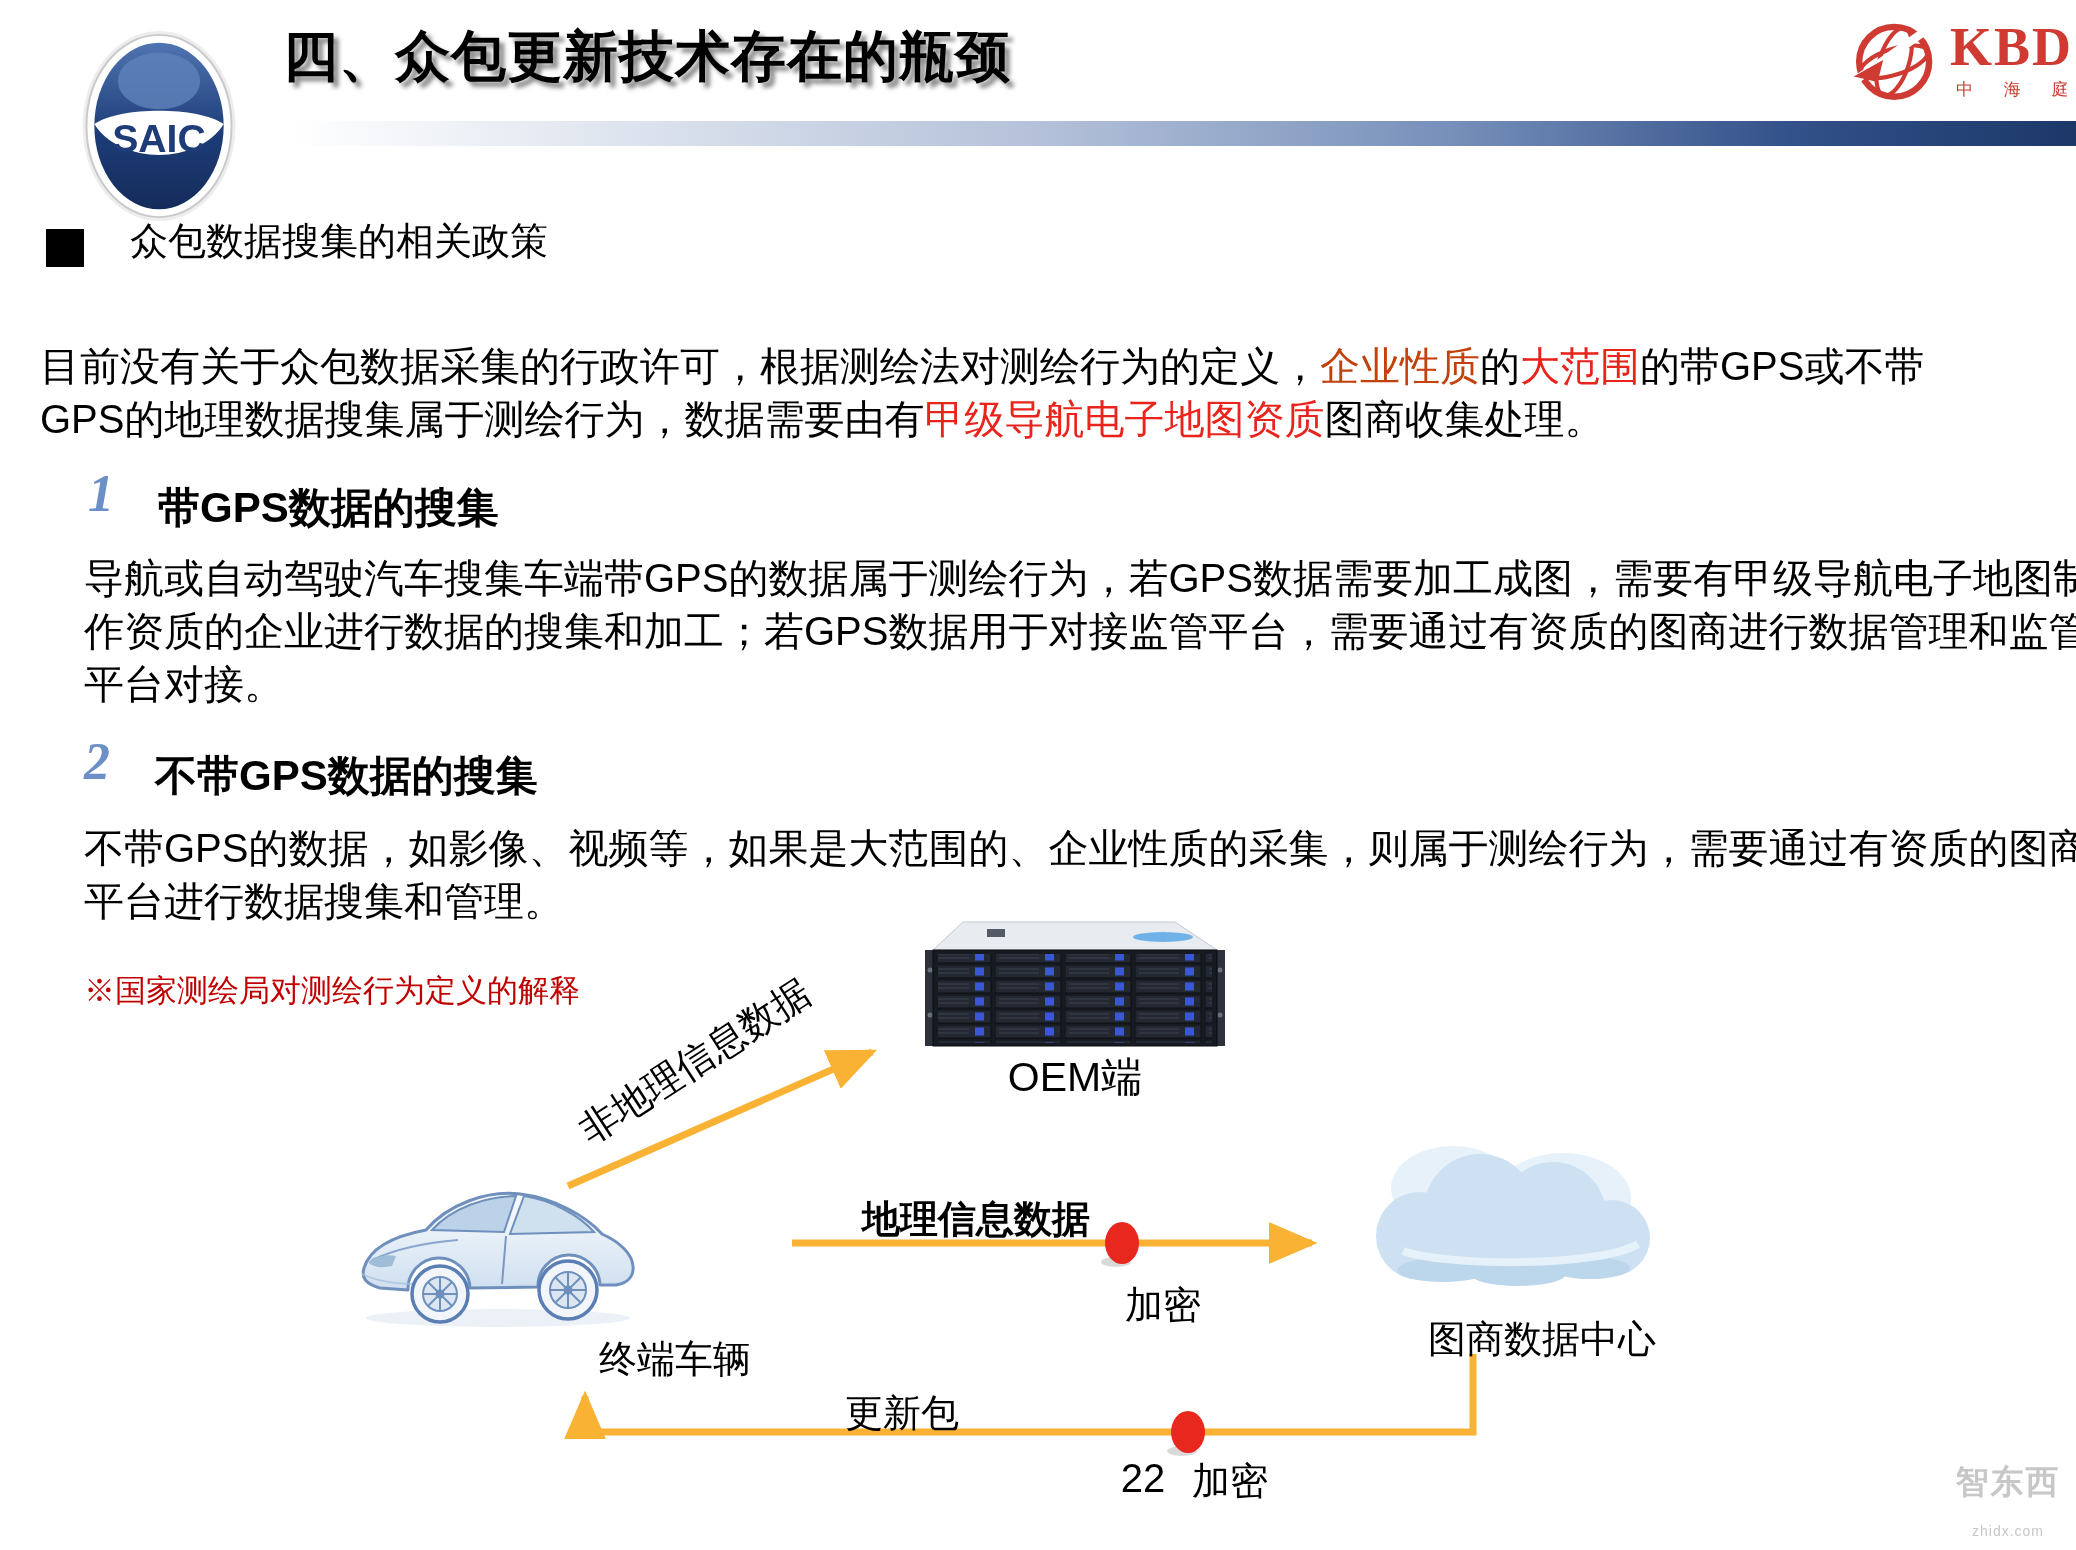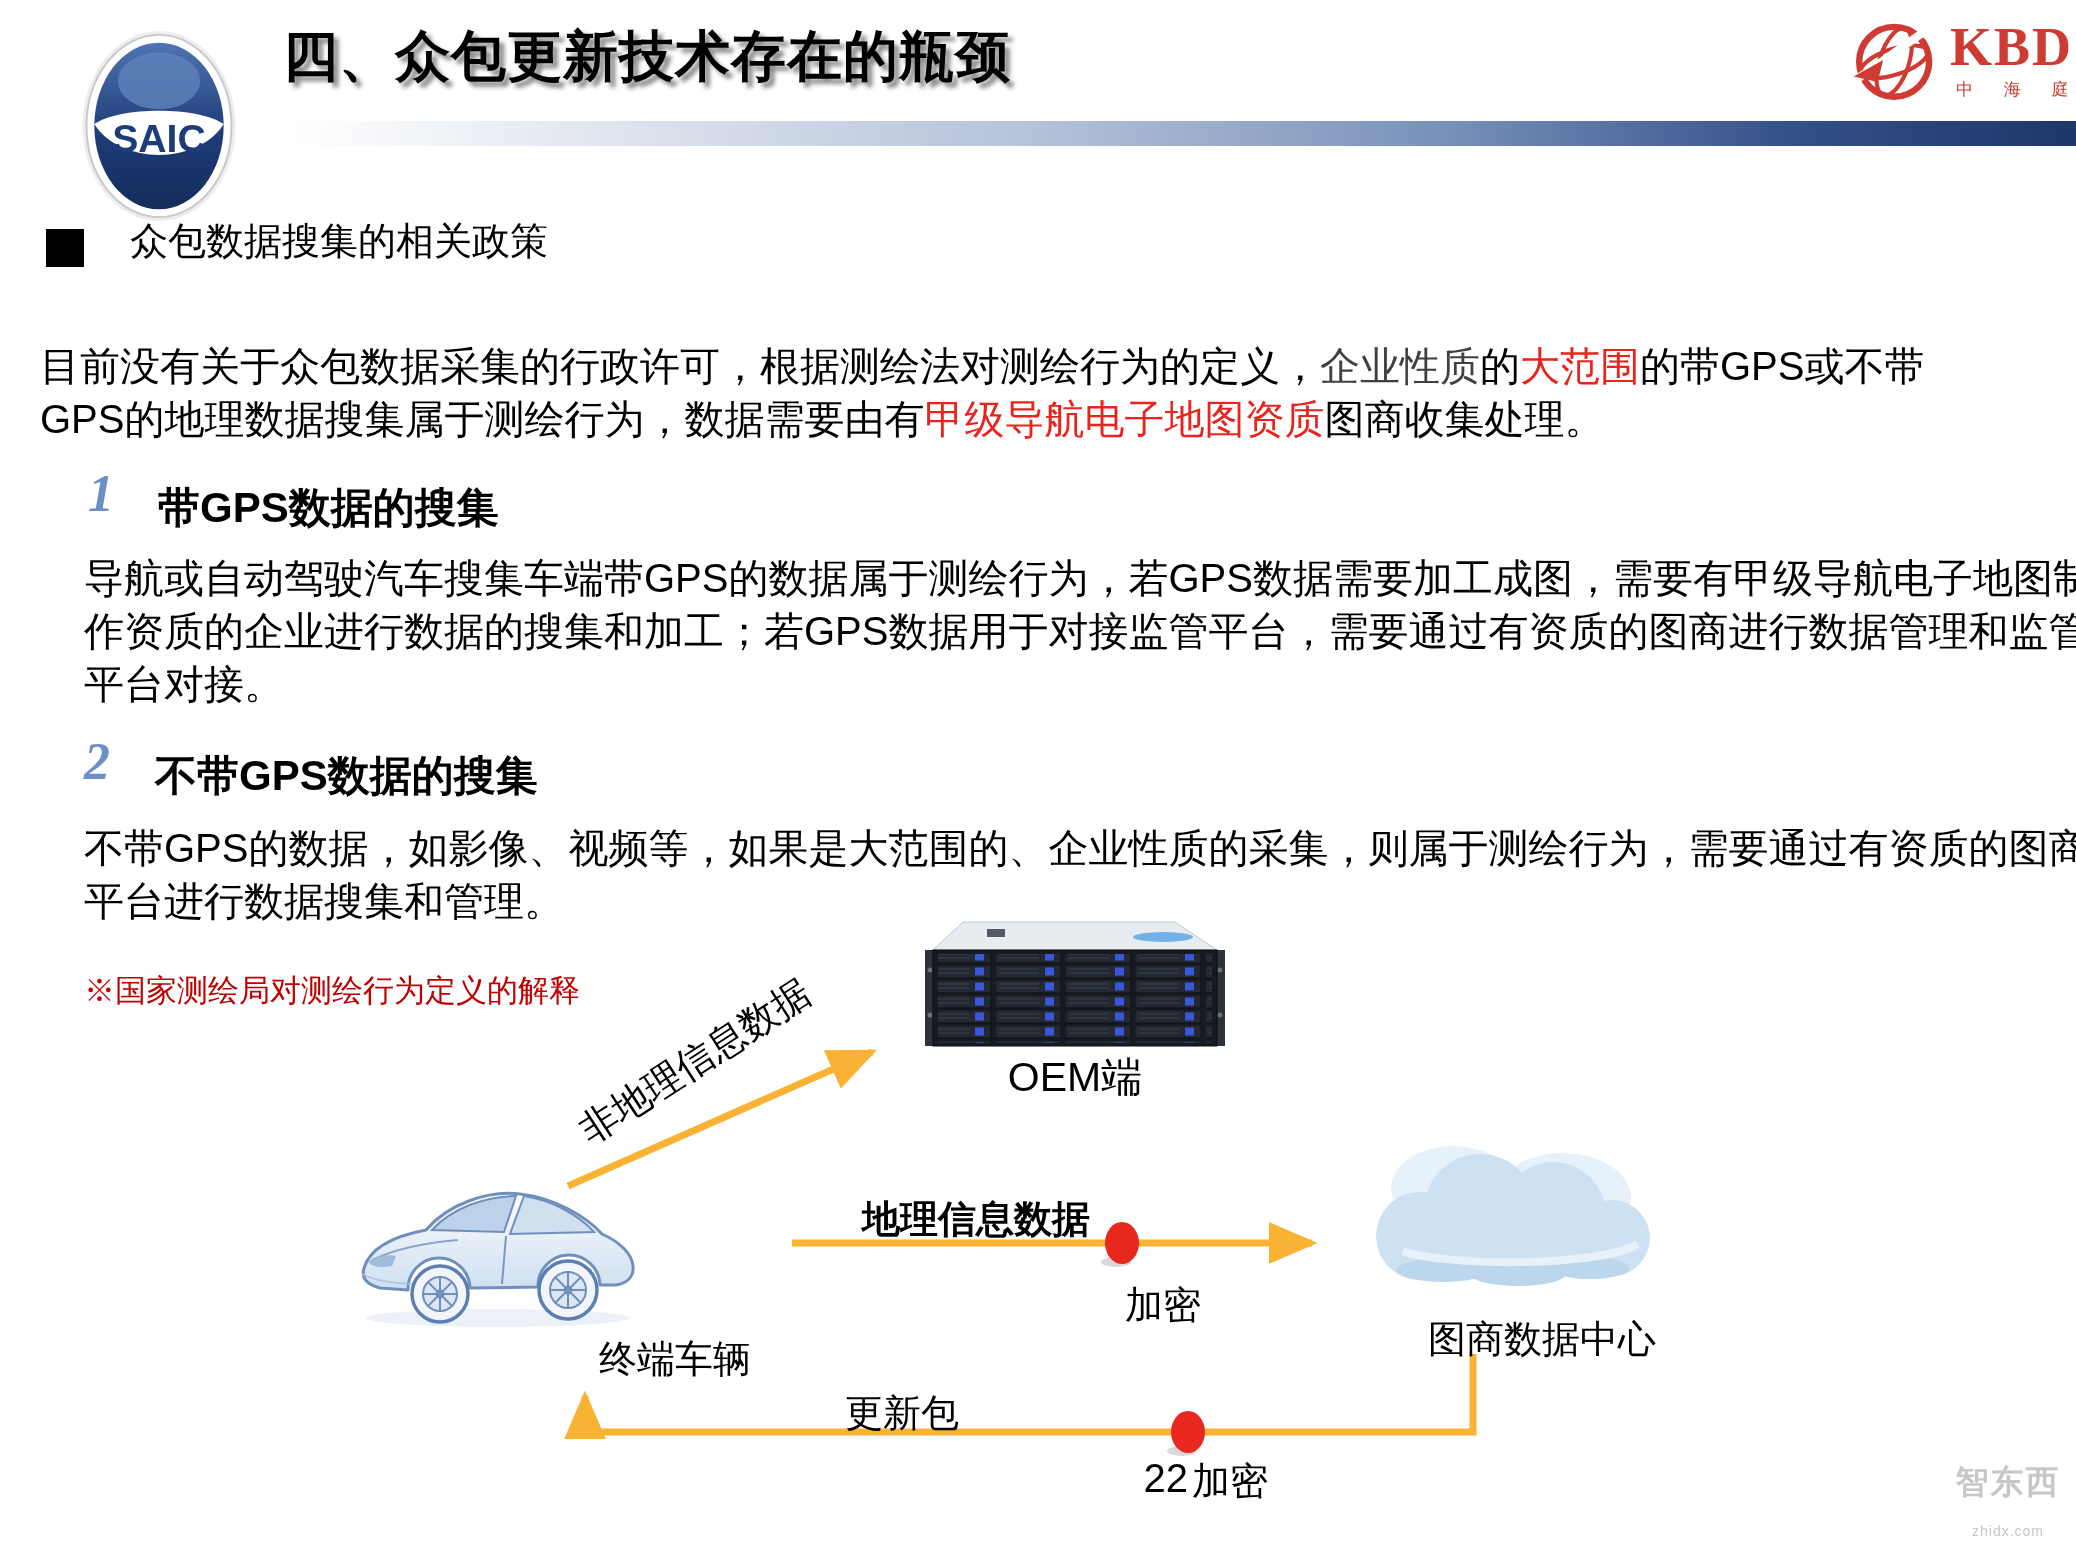--- a/index.html
+++ b/index.html
@@ -46,21 +46,21 @@
   .cloud-icon{position:absolute;left:1348px;top:1118px;}
   .dlabel{position:absolute;font-size:38px;color:#000;white-space:nowrap;}
   .oem-label{left:925px;top:1050px;width:300px;text-align:center;font-size:41px;}
   .vehicle-label{left:570px;top:1334px;width:210px;text-align:center;}
   .mapcenter-label{left:1392px;top:1314px;width:300px;text-align:center;}
   .geo-label{left:862px;top:1194px;font-weight:bold;}
   .nongeo-label{left:528px;top:1036px;width:334px;text-align:center;transform:rotate(-33deg);}
   .encrypt1-label{left:1125px;top:1280px;}
   .update-label{left:845px;top:1388px;}
   .encrypt2-label{left:1192px;top:1456px;}
-  .page-number{position:absolute;left:1098px;top:1456px;width:90px;text-align:right;font-size:40px;}
+  .page-number{position:absolute;left:1098px;top:1456px;width:90px;text-align:center;font-size:40px;}
   .watermark{position:absolute;left:1950px;top:1460px;width:116px;text-align:center;color:#c7c7c7;}
   .wm-name{font-size:33px;font-weight:bold;letter-spacing:2px;}
   .wm-domain{font-size:14px;letter-spacing:1px;margin-top:18px;}
 </style>
 </head>
 <body>
 
 <div id="slide">
 
   <svg class="saic-logo" width="158" height="196" viewBox="0 0 160 200">
@@ -102,21 +102,21 @@
       <div class="kbd-sub">中 海 庭</div>
     </div>
   </div>
 
   <div class="section-heading">
     <span class="sq-bullet"></span>
     <span>众包数据搜集的相关政策</span>
   </div>
 
   <div class="para intro">
-    <div class="ln"><span>目前没有关于众包数据采集的行政许可，根据测绘法对测绘行为的定义，</span><span style="color: #404040;">企业性质</span><span>的</span><span style="color: rgb(232, 36, 28);">大范围</span><span>的带GPS或不带</span></div>
+    <div class="ln"><span>目前没有关于众包数据采集的行政许可，根据测绘法对测绘行为的定义，</span><span style="color: #c2410c;">企业性质</span><span>的</span><span style="color: rgb(232, 36, 28);">大范围</span><span>的带GPS或不带</span></div>
     <div class="ln"><span>GPS的地理数据搜集属于测绘行为，数据需要由有</span><span style="color: rgb(232, 36, 28);">甲级导航电子地图资质</span><span>图商收集处理。</span></div>
   </div>
 
   <div class="item-number n1">1</div>
   <div class="item-title t1">带GPS数据的搜集</div>
   <div class="para b1">
     <div class="ln">导航或自动驾驶汽车搜集车端带GPS的数据属于测绘行为，若GPS数据需要加工成图，需要有甲级导航电子地图制</div>
     <div class="ln">作资质的企业进行数据的搜集和加工；若GPS数据用于对接监管平台，需要通过有资质的图商进行数据管理和监管</div>
     <div class="ln">平台对接。</div>
   </div>

